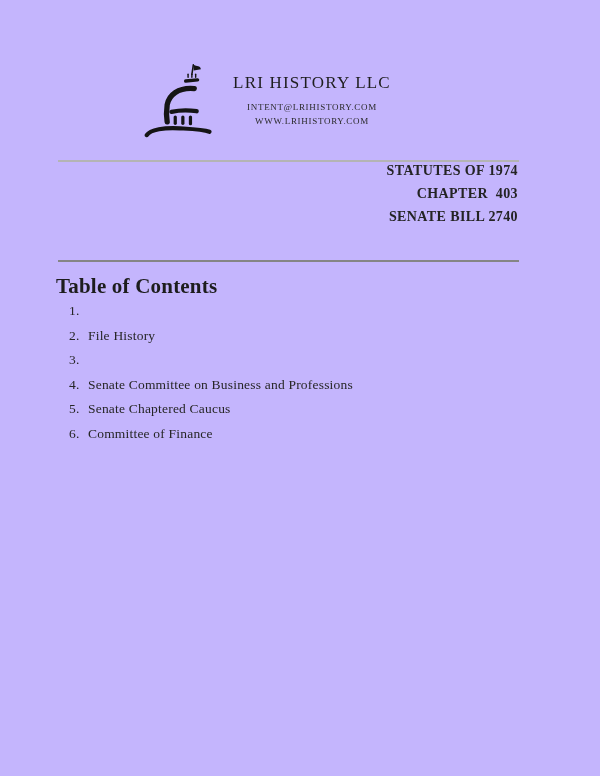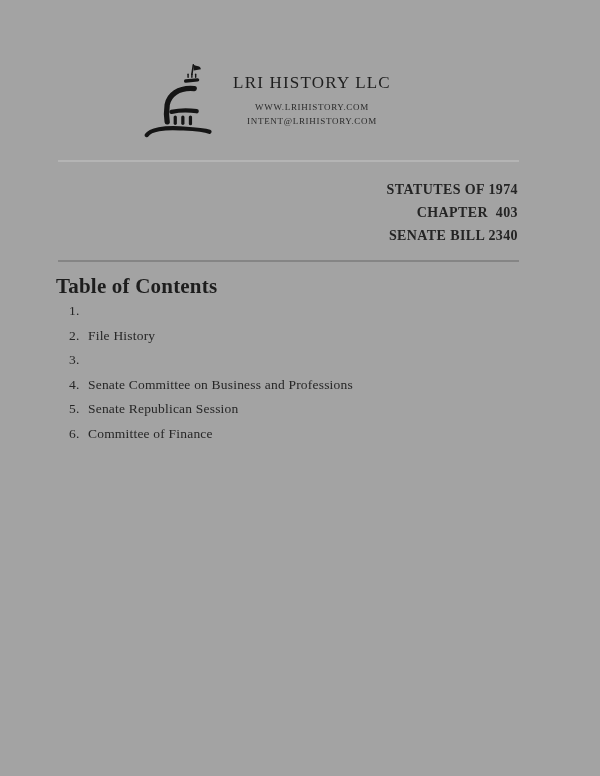--- a/index.html
+++ b/index.html
@@ -6,21 +6,21 @@
   html, body { background: #ffffff; }
   body {
     font-family: "Liberation Serif", "DejaVu Serif", serif;
     color: #222222;
     -webkit-font-smoothing: antialiased;
   }
   .page {
     position: relative;
     width: 600px;
     height: 776px;
-    background: #a3a3a3;
+    background: #c4b5fd;
     overflow: hidden;
     font-family: Liberation Serif, serif;
   }
 
   
   .logo {
     position: absolute;
     left: 142px;
     top: 62px;
     width: 76px;
@@ -64,21 +64,21 @@
   .rule-bottom {
     top: 260px;
     height: 1.5px;
     background: #858585;
   }
 
   
   .reference {
     position: absolute;
     right: 82px;
-    top: 178px;
+    top: 159px;
     text-align: right;
   }
   .ref-line {
     font-weight: bold;
     font-size: 14px;
     line-height: 23px;
     letter-spacing: 0.4px;
     color: #242424;
     white-space: pre; 
   }
@@ -136,30 +136,30 @@
       <path d="M35 58 L35 64.5" stroke-width="3.4"></path>
       <path d="M43 58 L43 64.5" stroke-width="3.4"></path>
       <path d="M51 58 L51 65" stroke-width="3.4"></path>
 
       <path d="M5 77 C8.5 71 24 68.8 40 69.8 C54 70.6 64.5 71 71 73.4" stroke-width="4.4"></path>
     </svg>
   </div>
 
   <div class="header-text">
     <div class="company-name">LRI HISTORY LLC</div>
+    <div class="contact-line">INTENT@LRIHISTORY.COM</div>
     <div class="contact-line">WWW.LRIHISTORY.COM</div>
-    <div class="contact-line">INTENT@LRIHISTORY.COM</div>
   </div>
 
   <div class="rule rule-top"></div>
 
   <div class="reference">
     <div class="ref-line">STATUTES OF 1974</div>
     <div class="ref-line">CHAPTER  403</div>
-    <div class="ref-line">SENATE BILL 2340</div>
+    <div class="ref-line">SENATE BILL 2740</div>
   </div>
 
   <div class="rule rule-bottom"></div>
 
   <div class="toc-heading">Table of Contents</div>
 
   <ul class="toc-list">
     <li class="toc-item">
       <span class="toc-num">1.</span>
     </li>
@@ -169,21 +169,21 @@
     </li>
     <li class="toc-item">
       <span class="toc-num">3.</span>
     </li>
     <li class="toc-item">
       <span class="toc-num">4.</span>
       <span class="toc-label">Senate Committee on Business and Professions</span>
     </li>
     <li class="toc-item">
       <span class="toc-num">5.</span>
-      <span class="toc-label">Senate Republican Session</span>
+      <span class="toc-label">Senate Chaptered Caucus</span>
     </li>
     <li class="toc-item">
       <span class="toc-num">6.</span>
       <span class="toc-label">Committee of Finance</span>
     </li>
   </ul>
 
 </div>
 
 </body></html>

